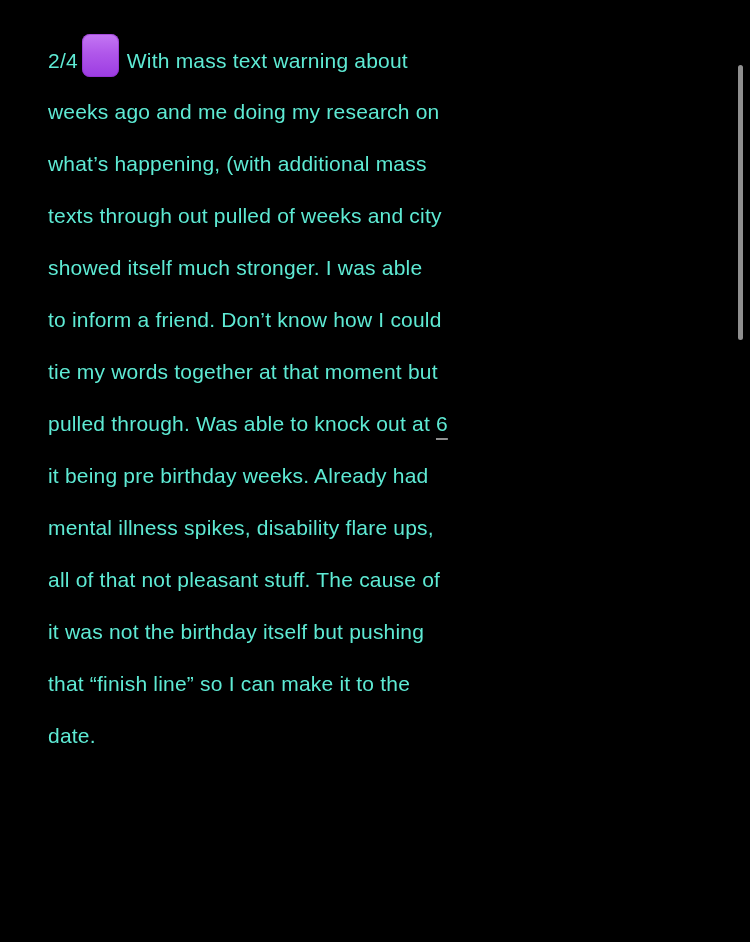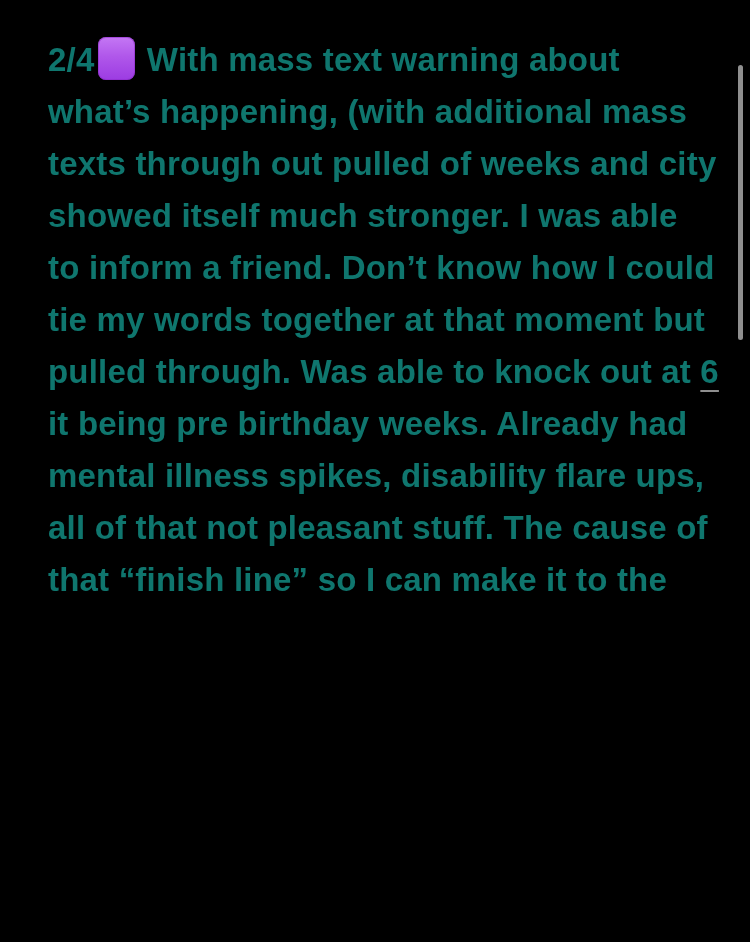--- a/index.html
+++ b/index.html
@@ -12,24 +12,24 @@
     height: 942px;
     position: relative;
     overflow: hidden;
     font-family: "Liberation Sans", "DejaVu Sans", sans-serif;
   }
   .post-text {
     position: absolute;
     left: 48px;
     top: 34px;
     width: 690px;
-    color: #0f766e;
-    font-size: 33px;
+    color: #5eead4;
+    font-size: 21px;
     line-height: 52px;
-    font-weight: 700;
+    font-weight: 400;
     letter-spacing: 0.2px;
   }
   .line {
     white-space: nowrap;
     height: 52px;
   }
   .emoji-square {
     display: inline-block;
     width: 37px;
     height: 43px;
@@ -54,25 +54,28 @@
     height: 275px;
     border-radius: 3px;
     background: #8f8f8f;
   }
 </style>
 </head>
 <body>
 
 <div class="post-text">
     <div class="line"><span>2/4</span><span class="emoji-square"></span><span> With mass text warning about</span></div>
+    <div class="line"><span>weeks ago and me doing my research on</span></div>
     <div class="line"><span>what’s happening, (with additional mass</span></div>
     <div class="line"><span>texts through out pulled of weeks and city</span></div>
     <div class="line"><span>showed itself much stronger. I was able</span></div>
     <div class="line"><span>to inform a friend. Don’t know how I could</span></div>
     <div class="line"><span>tie my words together at that moment but</span></div>
     <div class="line"><span>pulled through. Was able to knock out at </span><span class="linked">6</span></div>
     <div class="line"><span>it being pre birthday weeks. Already had</span></div>
     <div class="line"><span>mental illness spikes, disability flare ups,</span></div>
     <div class="line"><span>all of that not pleasant stuff. The cause of</span></div>
+    <div class="line"><span>it was not the birthday itself but pushing</span></div>
     <div class="line"><span>that “finish line” so I can make it to the</span></div>
+    <div class="line"><span>date.</span></div>
   </div>
 
 <div class="scrollbar-thumb"></div>
 
 </body></html>

